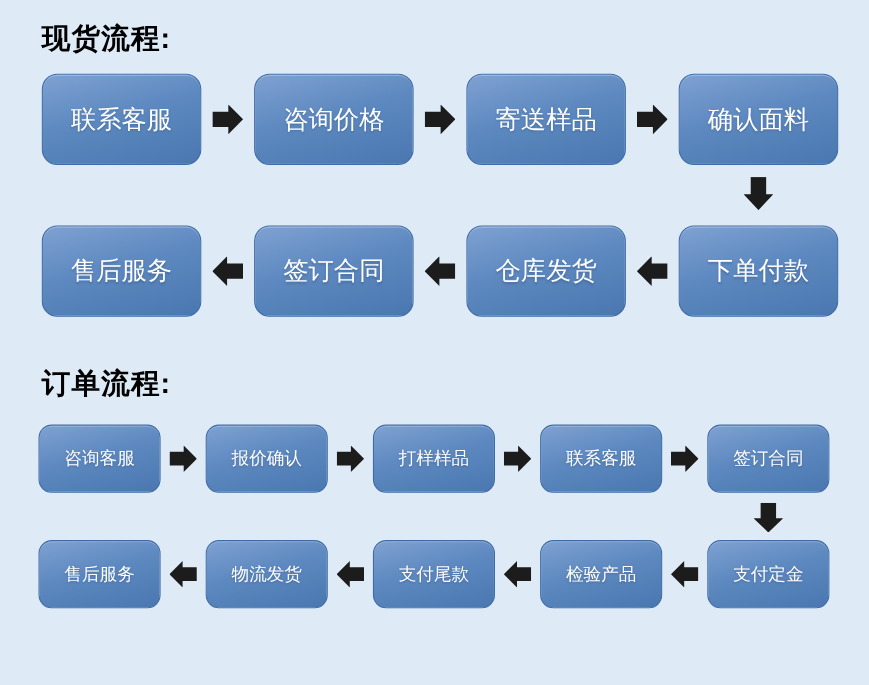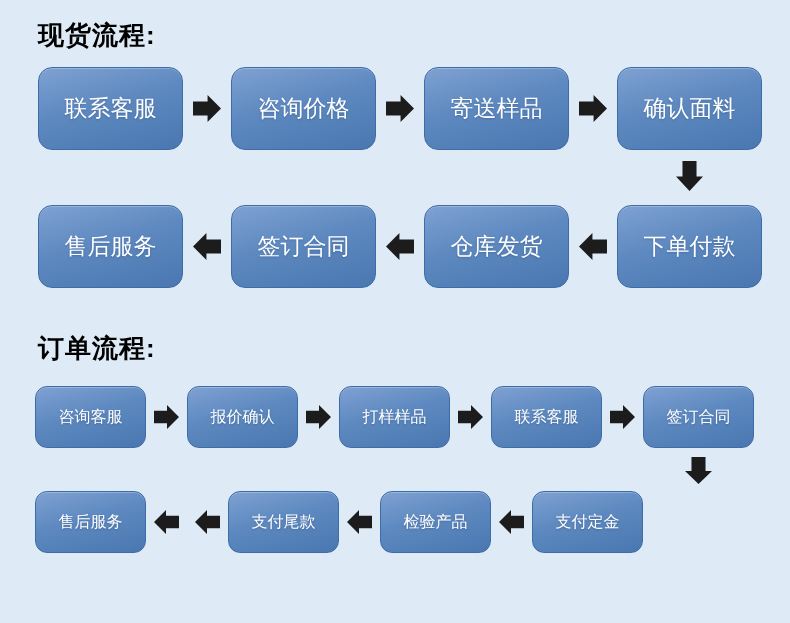--- a/index.html
+++ b/index.html
@@ -148,20 +148,21 @@
     <div class="step-box box-sm">签订合同</div>
   </div>
 
   <div class="arrow-down" style="left:685px; top:457px; height:27px;"></div>
 
   <div class="row" style="left:35px; top:491px;">
     <div class="step-box box-sm">售后服务</div>
     <div class="gap-sm">
         <div class="arrow-left"></div>
       </div>
+    <div class="step-box box-sm">物流发货</div>
     <div class="gap-sm">
         <div class="arrow-left"></div>
       </div>
     <div class="step-box box-sm">支付尾款</div>
     <div class="gap-sm">
         <div class="arrow-left"></div>
       </div>
     <div class="step-box box-sm">检验产品</div>
     <div class="gap-sm">
         <div class="arrow-left"></div>

